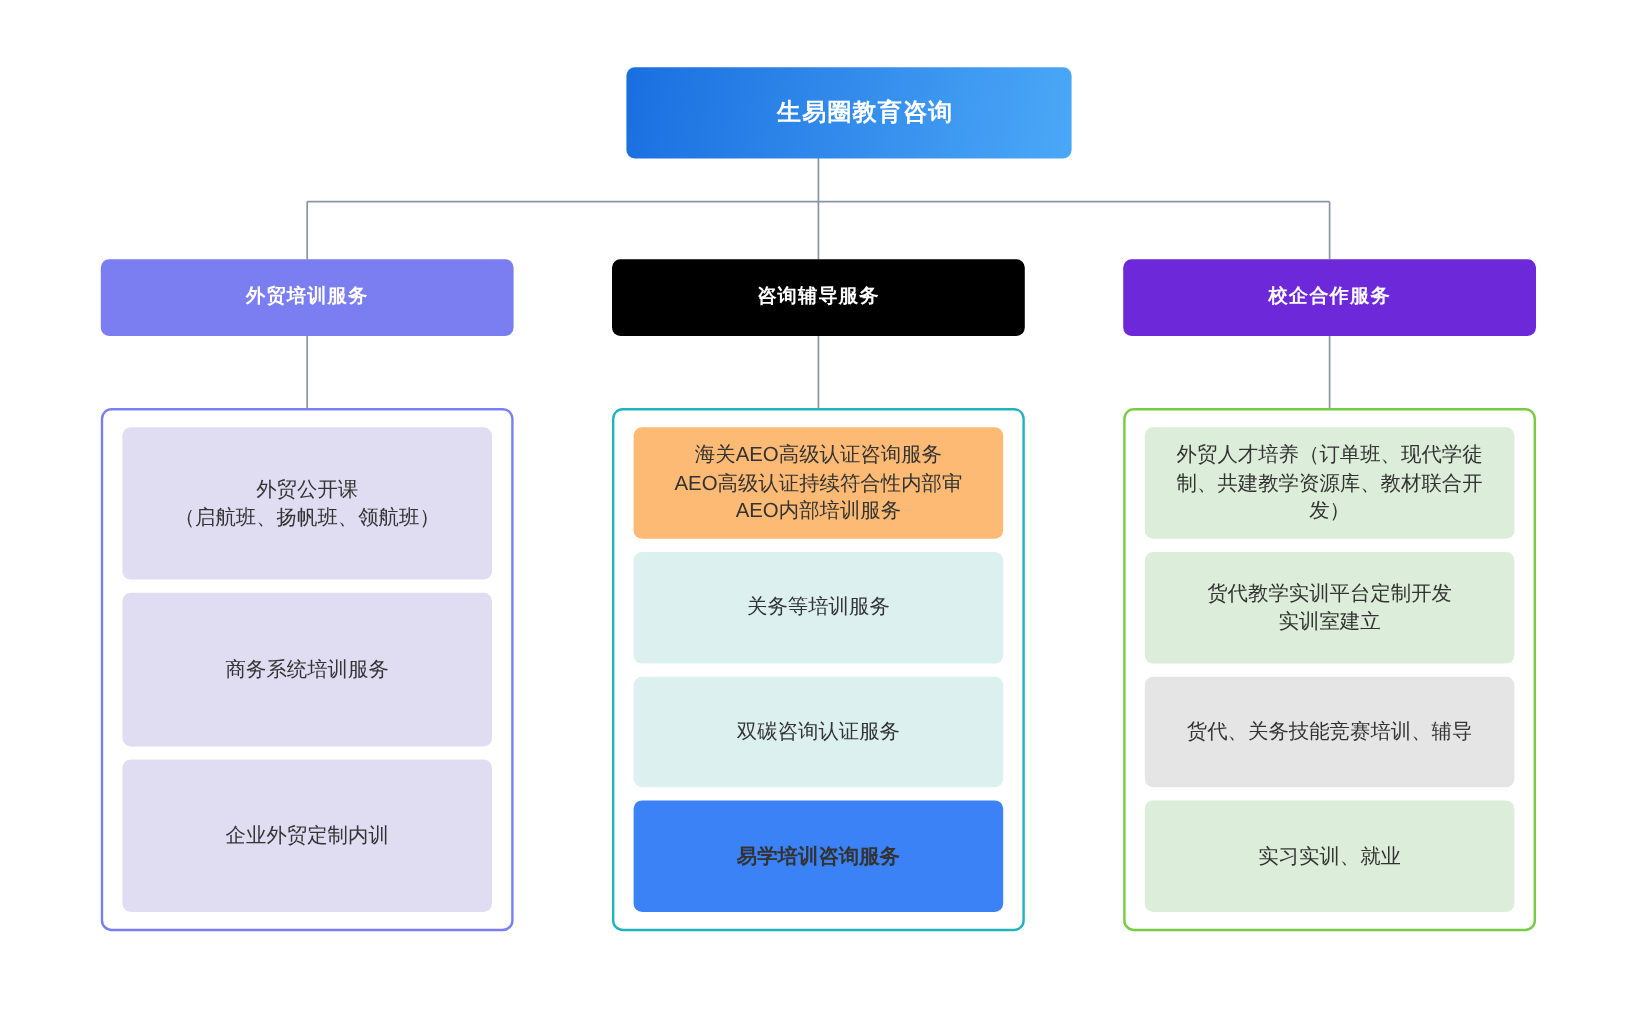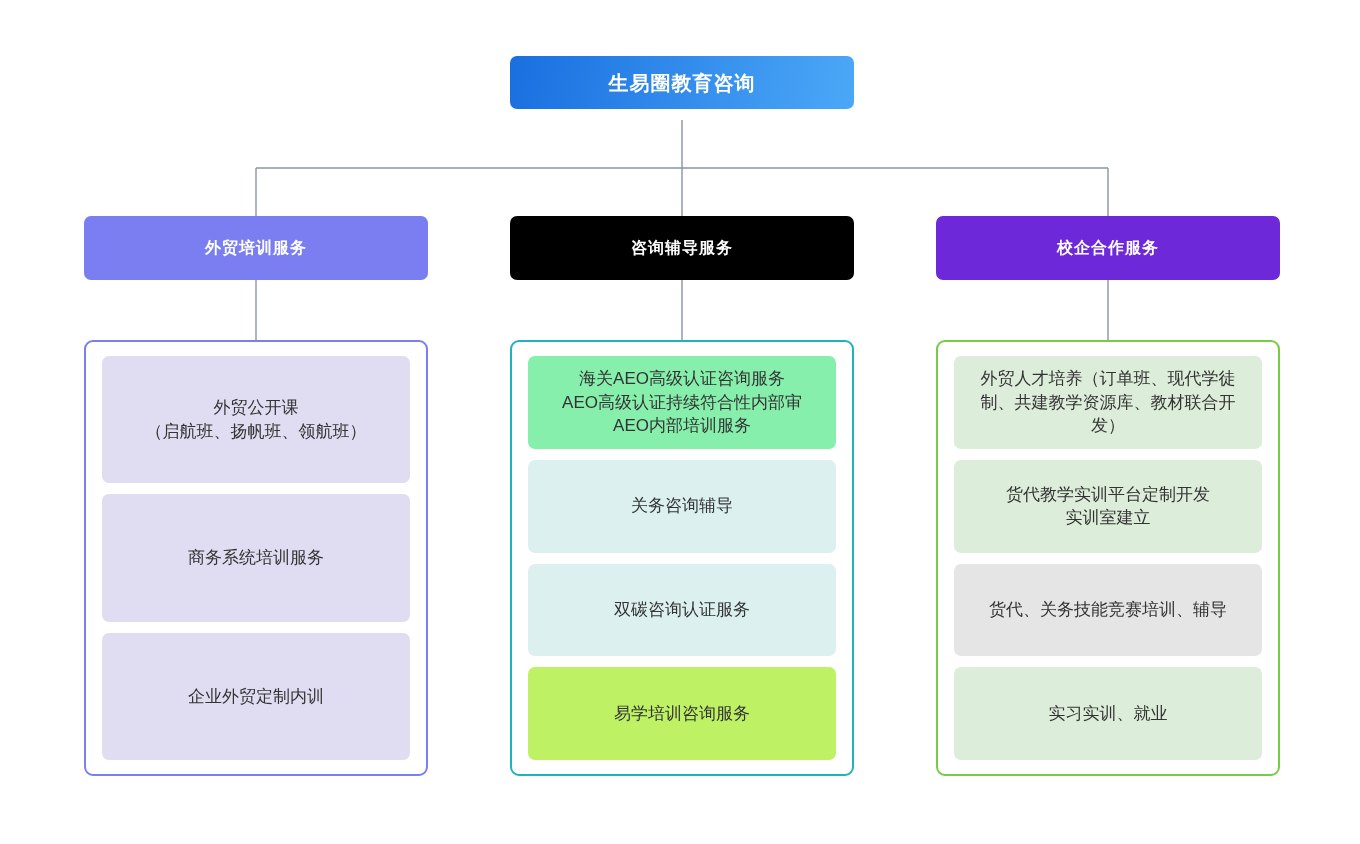--- a/index.html
+++ b/index.html
@@ -26,29 +26,30 @@
     left: 0;
     top: 0;
     width: 1360px;
     height: 844px;
     pointer-events: none;
   }
 
   
   .root-node {
     position: absolute;
-    left: 510px;
+    left: 522px;
     top: 56px;
     width: 344px;
-    height: 53px;
+    height: 76px;
     border-radius: 7px;
     display: flex;
     align-items: center;
     justify-content: center;
     z-index: 3;
+    padding-left: 27px;
   }
   .root-title {
     font-size: 20px;
     font-weight: bold;
     color: #ffffff;
     letter-spacing: 1px;
     line-height: 1;
   }
 
   
@@ -155,32 +156,32 @@
     </div>
     <div class="item-card" style="background: rgb(224, 221, 243);">
       <span class="item-text">商务系统培训服务</span>
     </div>
     <div class="item-card" style="background: rgb(224, 221, 243);">
       <span class="item-text">企业外贸定制内训</span>
     </div>
   </div>
 
   <div class="group-box" id="box-1" style="border-color: rgb(30, 179, 189);">
-    <div class="item-card" style="background: #86efac;">
+    <div class="item-card" style="background: #fdba74;">
       <span class="item-text">海关AEO高级认证咨询服务
 AEO高级认证持续符合性内部审
 AEO内部培训服务</span>
     </div>
     <div class="item-card" style="background: rgb(220, 240, 240);">
-      <span class="item-text">关务咨询辅导</span>
+      <span class="item-text">关务等培训服务</span>
     </div>
     <div class="item-card" style="background: rgb(220, 240, 240);">
       <span class="item-text">双碳咨询认证服务</span>
     </div>
-    <div class="item-card" style="background: #bef264;">
+    <div class="item-card" style="background: #3b82f6; font-weight: bold;">
       <span class="item-text">易学培训咨询服务</span>
     </div>
   </div>
 
   <div class="group-box" id="box-2" style="border-color: rgb(118, 204, 68);">
     <div class="item-card" style="background: rgb(220, 237, 217);">
       <span class="item-text">外贸人才培养（订单班、现代学徒制、共建教学资源库、教材联合开发）</span>
     </div>
     <div class="item-card" style="background: rgb(220, 237, 217);">
       <span class="item-text">货代教学实训平台定制开发

